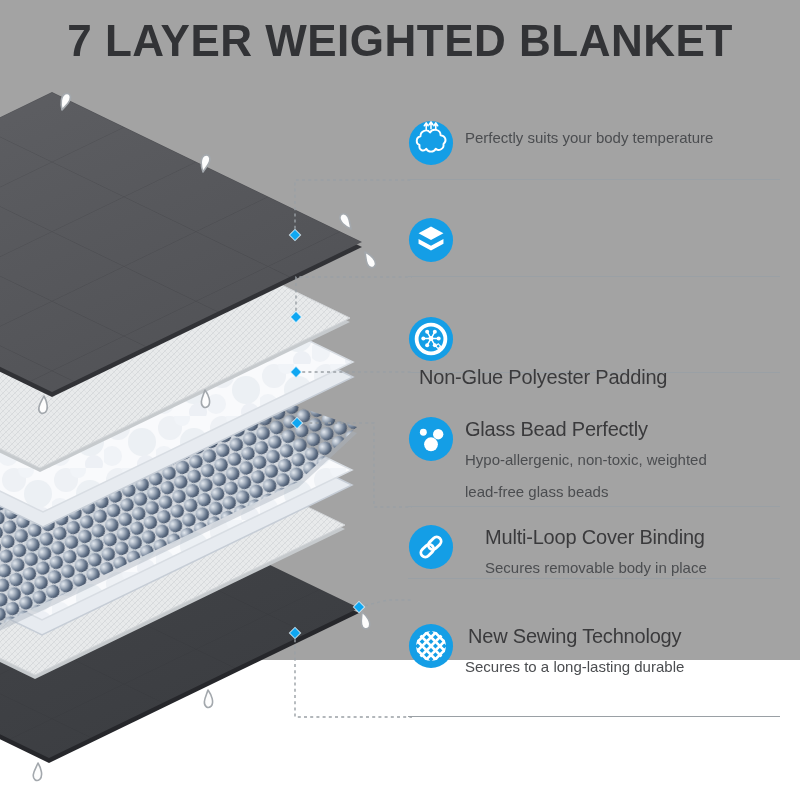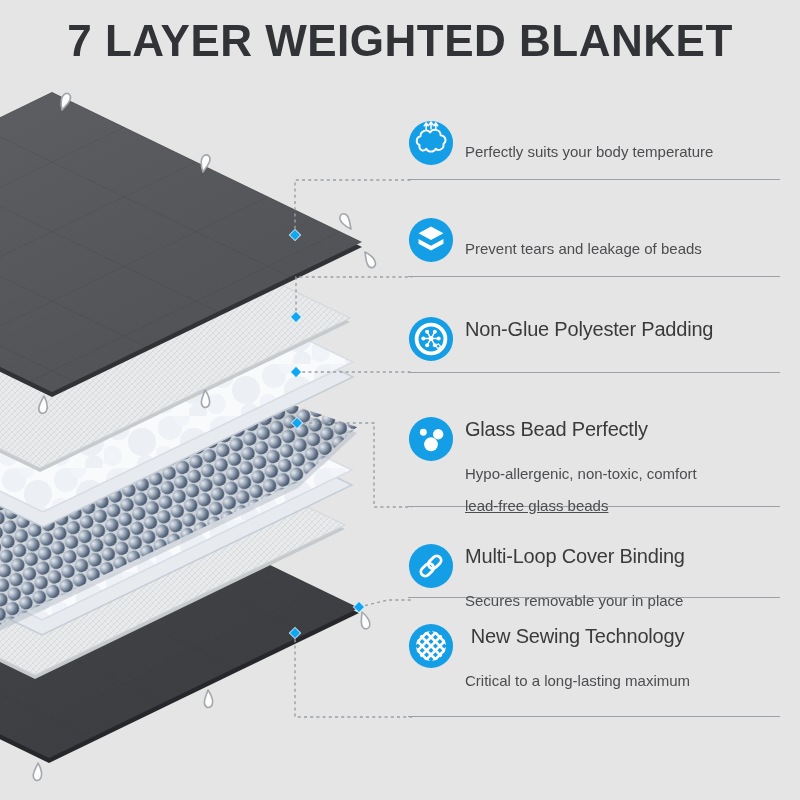--- a/index.html
+++ b/index.html
@@ -1,30 +1,30 @@
 <!DOCTYPE html>
 <html><head>
 <meta charset="utf-8">
 <style>
   html,body{margin:0;padding:0;background:#fff;}
   body{width:800px;height:800px;overflow:hidden;font-family:"Liberation Sans",sans-serif;}
-  .stage{position:relative;width:800px;height:800px;background:#e5e5e5;}
+  .stage{position:relative;width:800px;height:660px;background:#a3a3a3;}
   .title{position:absolute;top:16px;left:0;width:100%;margin:0;text-align:center;
          font-size:44px;font-weight:bold;color:#323336;letter-spacing:.5px;}
   svg.diagram{position:absolute;left:0;top:0;}
   .feature-row{position:absolute;left:408px;width:372px;box-sizing:border-box;
                border-bottom:1.5px solid #9aa0a5;display:flex;align-items:flex-start;}
   .ficon{width:46px;height:46px;flex:0 0 46px;margin-top:2px;}
   .ficon svg{display:block;}
   .ftext{margin-left:11px;padding-top:2px;}
   .fhead{font-size:20px;line-height:26px;color:#3a3a3c;letter-spacing:-.2px;white-space:nowrap;}
-  .fsub{font-size:15px;line-height:20px;color:#4b4d50;margin-top:22px;white-space:nowrap;}
-  .fsub2{margin-top:12px;text-decoration:underline;}
-  .r1{top:118px;height:62px;} .r2{top:215px;height:62px;} .r3{top:314px;height:59px;}
-  .r4{top:414px;height:93px;} .r5{top:541px;height:57px;} .r6{top:621px;height:96px;text-align:center;}
+  .fsub{font-size:15px;line-height:20px;color:#4b4d50;margin-top:8px;white-space:nowrap;}
+  .fsub2{margin-top:12px;}
+  .r1{top:118px;height:62px;} .r2{top:215px;height:62px;} .r3{top:314px;height:59px;flex-direction:column;}
+  .r4{top:414px;height:93px;} .r5{top:522px;height:57px;gap:20px;} .r6{top:621px;height:96px;text-align:center;}
 </style>
 </head>
 <body>
 
 <div class="stage">
 
   <h1 class="title">7 LAYER WEIGHTED BLANKET</h1>
 
   <svg class="diagram" width="800" height="800" viewBox="0 0 800 800">
     <defs>
@@ -152,21 +152,20 @@
 
   <div class="feature-row r2">
     <div class="ficon">
       <svg width="46" height="46" viewBox="-24 -24 48 48">
         <circle r="23" fill="#149ee6"></circle>
         <polygon points="0,-14 13,-7 0,0 -13,-7" fill="#fff"></polygon>
         <path d="M-13,-1 L0,6 L13,-1 L13,4 L0,11 L-13,4 Z" fill="#fff"></path>
       </svg>
     </div>
     <div class="ftext">
-      <div class="fsub">Prevent tears and leakage of beads</div>
     </div>
   </div>
 
   <div class="feature-row r3">
     <div class="ficon">
       <svg width="46" height="46" viewBox="-24 -24 48 48">
         <circle r="23" fill="#149ee6"></circle>
         <circle r="15" fill="none" stroke="#fff" stroke-width="4"></circle>
         <g stroke="#fff" stroke-width="1.6">
           <path d="M0,-0.5 L8,-0.5 M0,-0.5 L4,-7.5 M0,-0.5 L-4,-7.5 M0,-0.5 L-8,-0.5 M0,-0.5 L-4,6.5 M0,-0.5 L4,6.5"></path>
@@ -192,38 +191,38 @@
     <div class="ficon">
       <svg width="46" height="46" viewBox="-24 -24 48 48">
         <circle r="23" fill="#149ee6"></circle>
         <circle cx="0" cy="5.5" r="7.2" fill="#fff"></circle>
         <circle cx="7.5" cy="-5" r="5.4" fill="#fff"></circle>
         <circle cx="-8" cy="-7" r="3.6" fill="#fff"></circle>
       </svg>
     </div>
     <div class="ftext">
       <div class="fhead">Glass Bead Perfectly</div>
-      <div class="fsub">Hypo-allergenic, non-toxic, comfort</div>
+      <div class="fsub">Hypo-allergenic, non-toxic, weighted</div>
       <div class="fsub fsub2">lead-free glass beads</div>
     </div>
   </div>
 
   <div class="feature-row r5">
     <div class="ficon">
       <svg width="46" height="46" viewBox="-24 -24 48 48">
         <circle r="23" fill="#149ee6"></circle>
         <g transform="rotate(-45)" fill="none" stroke="#fff" stroke-width="3">
           <rect x="-13" y="-4.6" width="15" height="9.2" rx="4.6"></rect>
           <rect x="-2" y="-4.6" width="15" height="9.2" rx="4.6"></rect>
         </g>
       </svg>
     </div>
     <div class="ftext">
       <div class="fhead">Multi-Loop Cover Binding</div>
-      <div class="fsub">Secures removable your in place</div>
+      <div class="fsub">Secures removable body in place</div>
     </div>
   </div>
 
   <div class="feature-row r6">
     <div class="ficon">
       <svg width="46" height="46" viewBox="-24 -24 48 48">
         <circle r="23" fill="#149ee6"></circle>
         <clipPath id="weaveClip">
             <circle r="15.5"></circle>
           </clipPath>
@@ -232,17 +231,17 @@
             <path d="M-22,-13 H22 M-22,-6.5 H22 M-22,0 H22 M-22,6.5 H22 M-22,13 H22"></path>
           </g>
           <g transform="rotate(-45)">
             <path d="M-22,-13 H22 M-22,-6.5 H22 M-22,0 H22 M-22,6.5 H22 M-22,13 H22"></path>
           </g>
         </g>
       </svg>
     </div>
     <div class="ftext">
       <div class="fhead">New Sewing Technology</div>
-      <div class="fsub">Critical to a long-lasting maximum</div>
+      <div class="fsub">Secures to a long-lasting durable</div>
     </div>
   </div>
 
 </div>
 
 </body></html>

